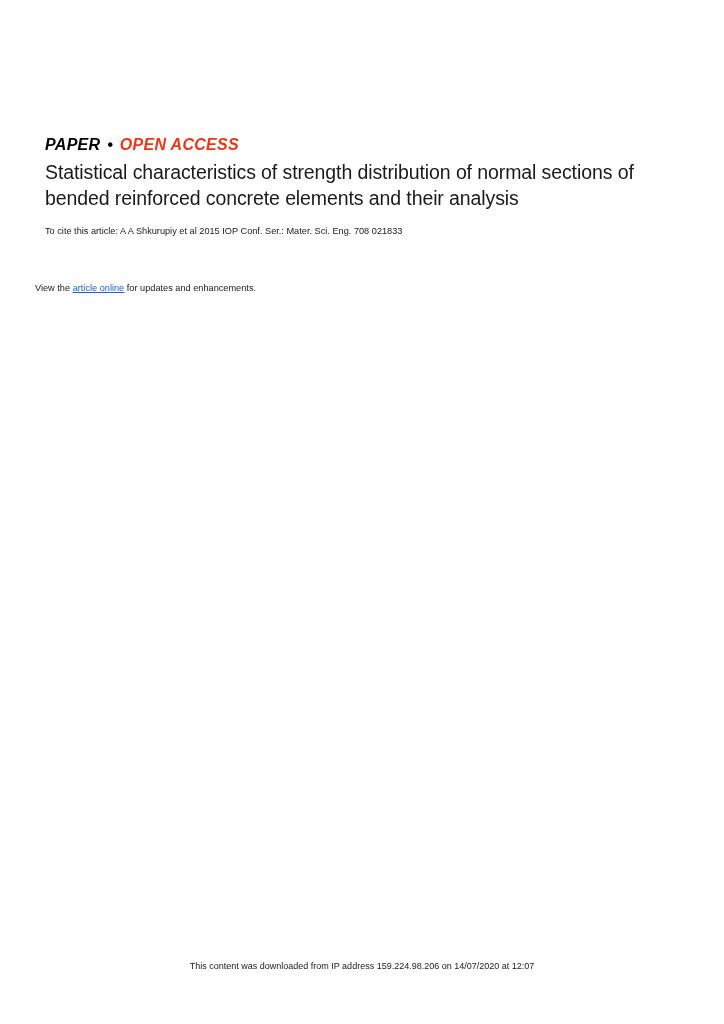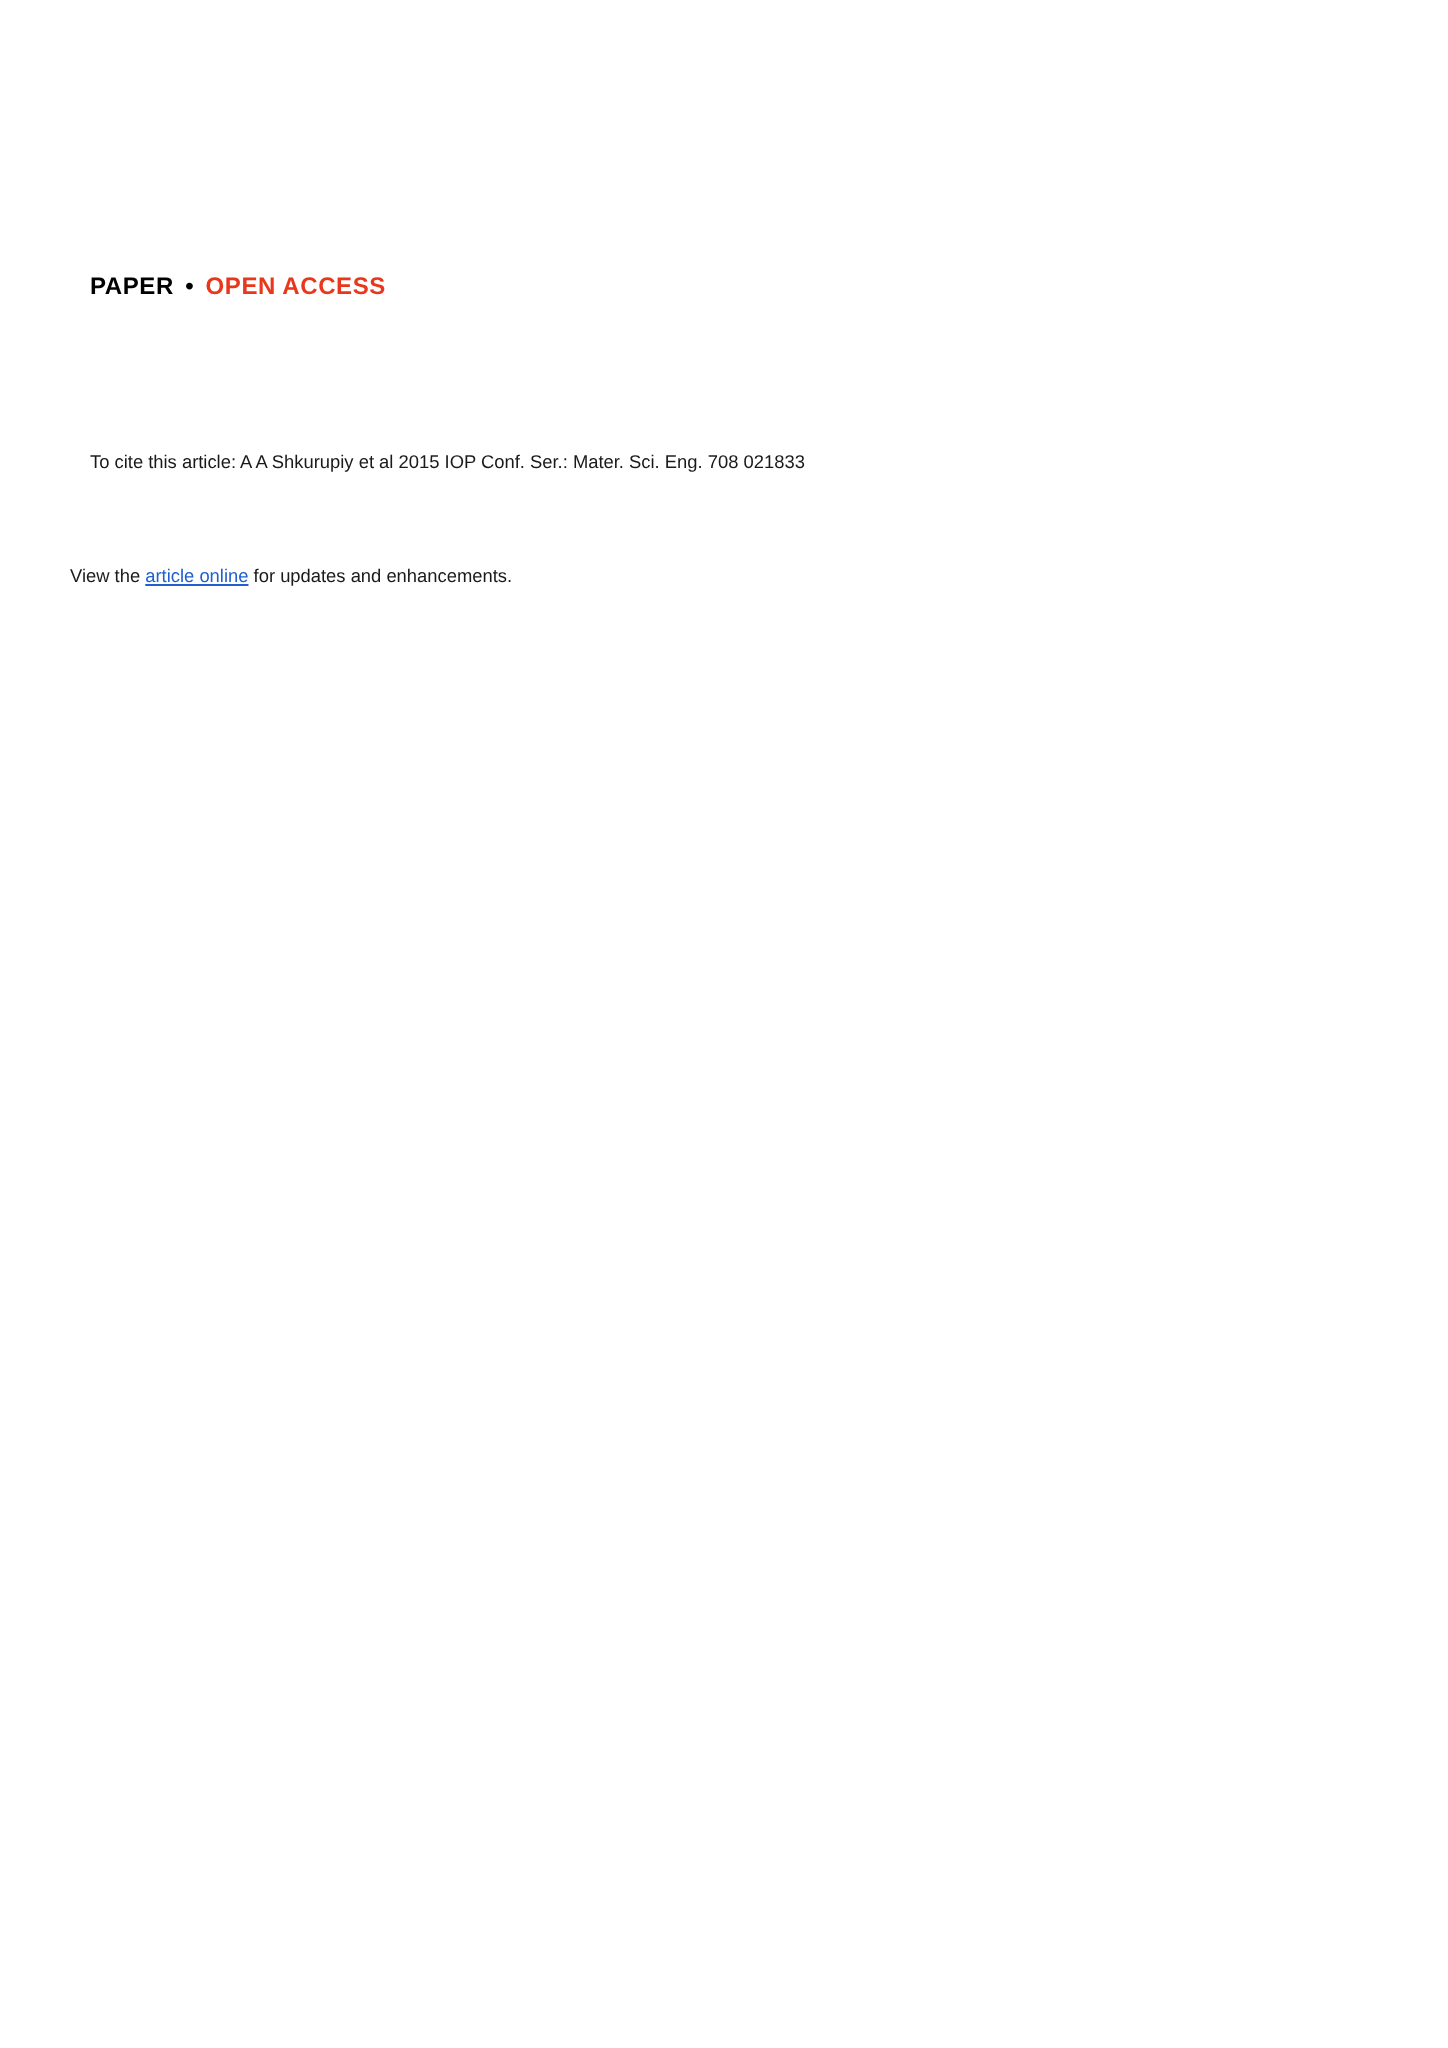--- a/index.html
+++ b/index.html
@@ -35,23 +35,24 @@
     padding-bottom: 8px;
   }
   .journal-rule {
     border-bottom: 1.6px solid #1a1a1a;
     width: 100%;
   }
   .meta-line {
     position: absolute;
     left: 45px;
     top: 136px;
-    font-size: 12px;
+    font-size: 16px;
     font-weight: bold;
     letter-spacing: 0.3px;
+    font-style: italic;
   }
   .meta-paper {
     color: #000000;
   }
   .meta-sep {
     color: #000000;
     padding: 0 2px;
   }
   .meta-oa {
     color: #e8371b;
@@ -110,23 +111,25 @@
 
 <div class="page">
 
 
   <div class="meta-line">
     <span class="meta-paper">PAPER</span>
     <span class="meta-sep">•</span>
     <span class="meta-oa">OPEN ACCESS</span>
   </div>
 
+  <div class="article-title">Statistical characteristics of strength distribution of normal sections of bended reinforced concrete elements and their analysis</div>
 
   <div class="cite-line">
     <span class="inline">To cite this article: A A Shkurupiy</span><span>&nbsp;</span><span class="inline italic">et al</span><span>&nbsp;</span><span class="inline">2015</span><span>&nbsp;</span><span class="inline italic">IOP Conf. Ser.: Mater. Sci. Eng.</span><span>&nbsp;</span><span class="inline bold">708</span><span>&nbsp;</span><span class="inline">021833</span>
   </div>
 
   <div class="view-line">
     <span class="inline">View the</span><span>&nbsp;</span><a href="#">article online</a><span>&nbsp;</span><span class="inline">for updates and enhancements.</span>
   </div>
 
+  <div class="footer-note">This content was downloaded from IP address 159.224.98.206 on 14/07/2020 at 12:07</div>
 
 </div>
 
 </body></html>

